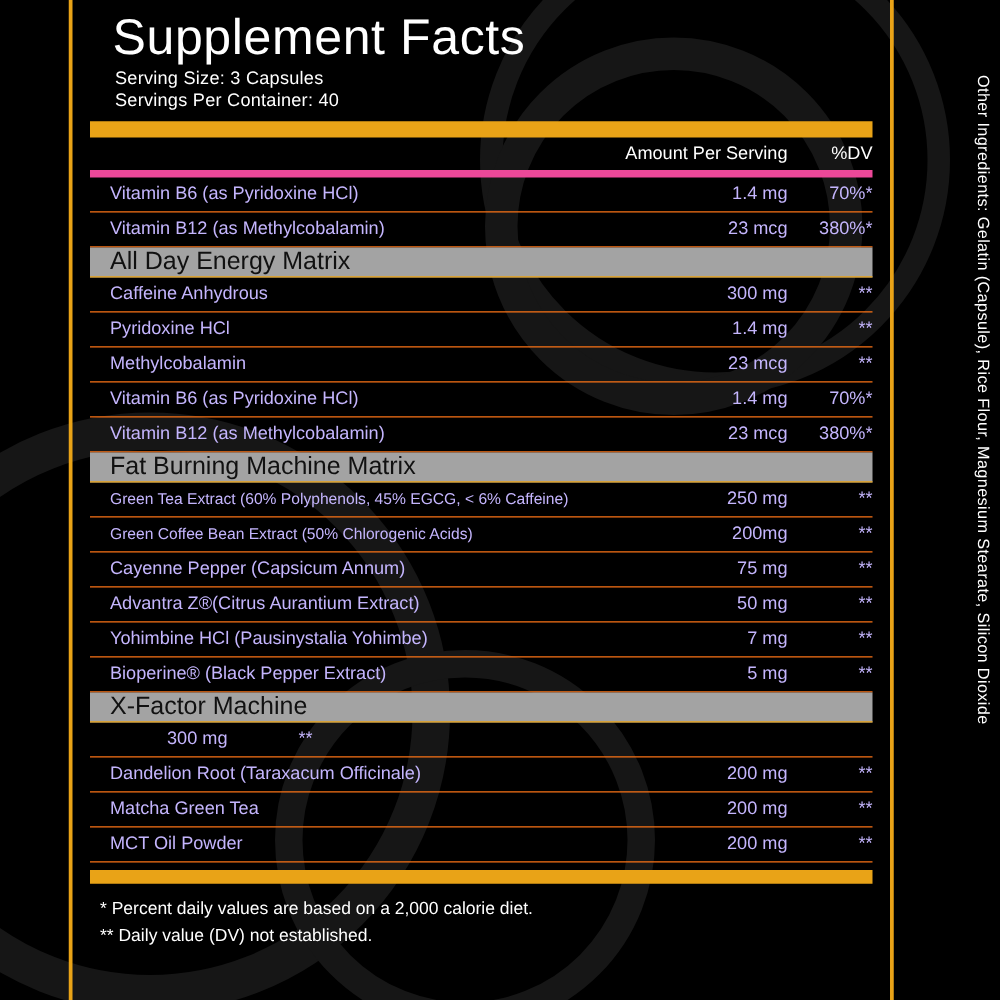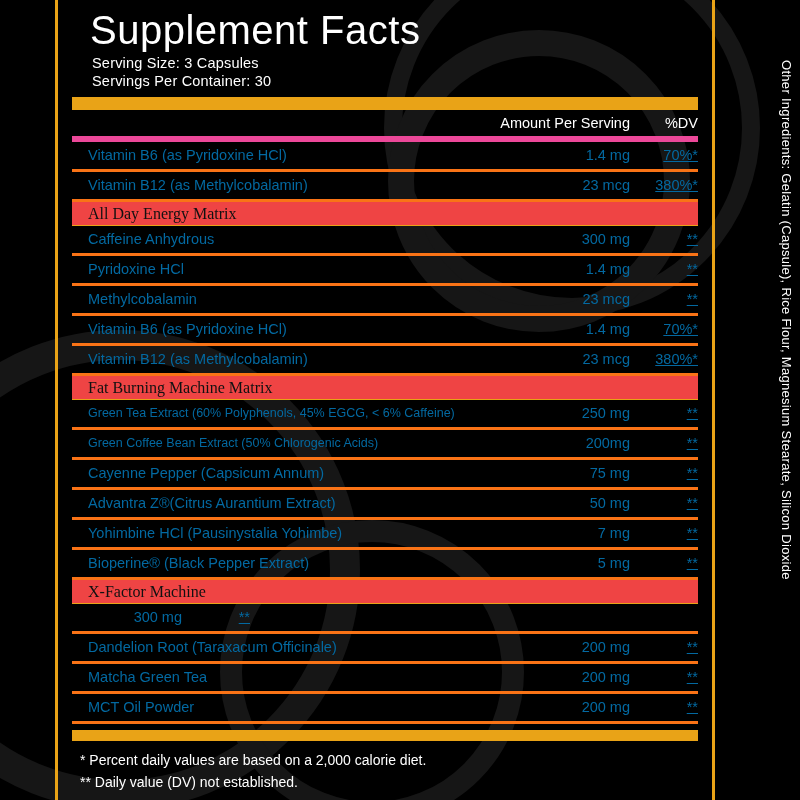--- a/index.html
+++ b/index.html
@@ -77,37 +77,36 @@
   }
   .hdr-spacer { flex: 1 1 auto; }
   .hdr-amount { width: 220px; text-align: right; padding-right: 10px; }
   .hdr-dv { width: 58px; text-align: right; }
 
   .row {
     display: flex;
     align-items: flex-start;
     font-size: 14.5px;
     line-height: 17px;
-    color: #0369a1;
+    color: #c4b5fd;
     padding: 5px 0 5px 0;
-    border-bottom: 3px solid #f97316;
+    border-bottom: 1px solid #f97316;
   }
   .row .name { flex: 1 1 auto; padding-left: 16px; white-space: nowrap; overflow: hidden; }
   .row .amt { width: 110px; text-align: right; padding-right: 10px; white-space: nowrap; }
-  .row .dv  { width: 58px; text-align: right; white-space: nowrap; text-decoration: underline; }
+  .row .dv  { width: 58px; text-align: right; white-space: nowrap; }
   .row.small .name { font-size: 12.5px; }
 
   .matrix {
-    background: #ef4444;
+    background: #a3a3a3;
     color: #111111;
-    font-size: 16px;
+    font-size: 20px;
     line-height: 17px;
     padding: 3px 0 3px 16px;
     border-bottom: 1px solid #e9a317;
-    font-family: Liberation Serif, serif;
   }
 
   .footer-bar {
     background: #e9a317;
     height: 11px;
     margin-top: 6px;
   }
   .footnotes {
     padding: 8px 0 0 8px;
     font-size: 14px;
@@ -133,21 +132,21 @@
 <div id="page">
   <div class="bg-swirl s1"></div>
   <div class="bg-swirl s2"></div>
   <div class="bg-swirl s3"></div>
   <div class="bg-swirl s4"></div>
 
   <div id="label">
     <div class="inner">
       <div class="title">Supplement Facts</div>
       <div class="serving">Serving Size: 3 Capsules</div>
-      <div class="serving">Servings Per Container: 30</div>
+      <div class="serving">Servings Per Container: 40</div>
 
       <div class="bar"></div>
 
       <div class="hdr-row">
         <div class="hdr-spacer"></div>
         <div class="hdr-amount">Amount Per Serving</div>
         <div class="hdr-dv">%DV</div>
       </div>
 
       <div id="rows">

